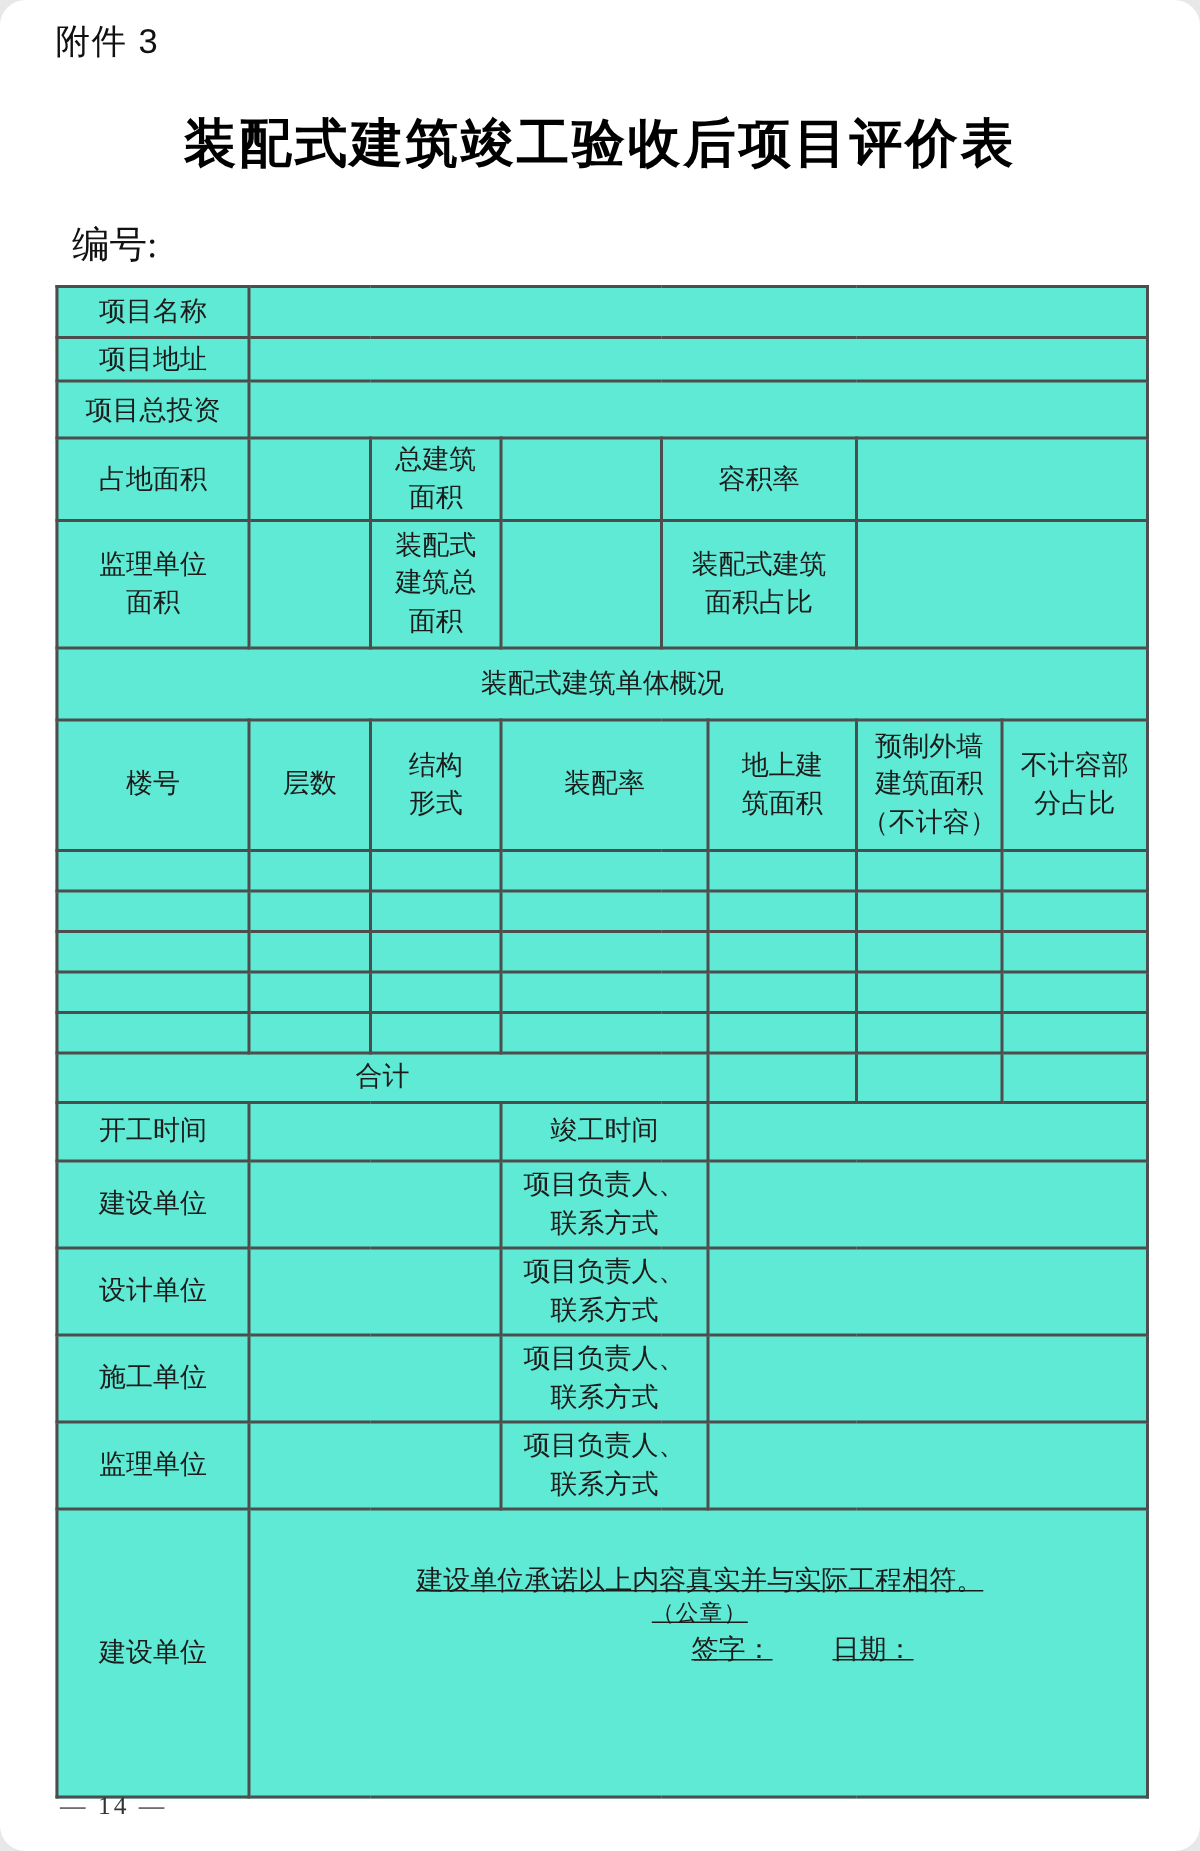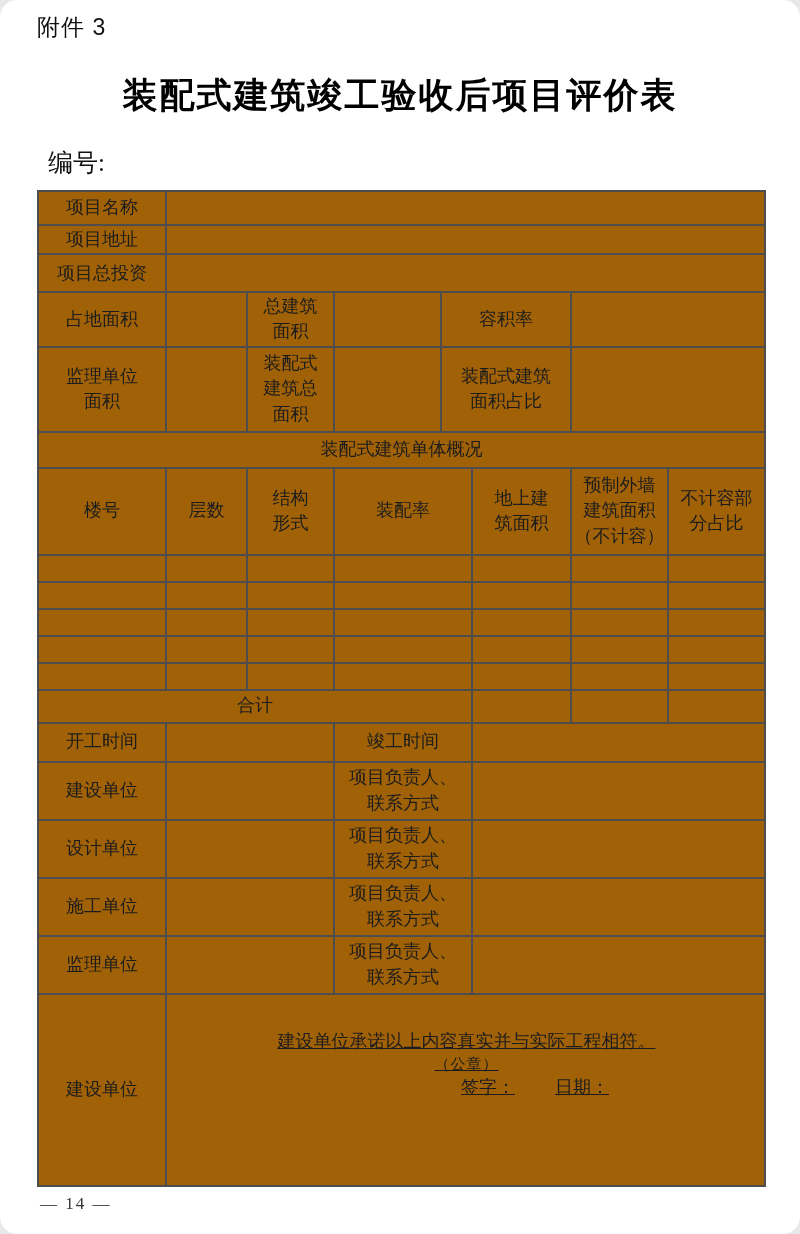--- a/index.html
+++ b/index.html
@@ -24,21 +24,21 @@
     font-weight:700;font-size:35px;letter-spacing:2px;color:#000;
   }
   .serial{
     position:absolute;left:38px;top:146px;
     font-size:25px;color:#111;margin-left:10px;
   }
   table.form{
     position:absolute;left:37px;top:190px;
     width:727px;
     border-collapse:collapse;table-layout:fixed;
-    background:#a16207;
+    background:#5eead4;
   }
   table.form td{
     border:2px solid #4d4d4d;
     text-align:center;vertical-align:middle;
     font-size:18px;line-height:1.4;
     white-space:pre-line;
     padding:1px 2px;
     color:#1c1c1c;
     overflow:hidden;
   }
@@ -112,21 +112,21 @@
       <td></td>
       <td>装配式
 建筑总
 面积</td>
       <td></td>
       <td colspan="2">装配式建筑
 面积占比</td>
       <td colspan="2"></td>
     </tr>
 
-    <tr style="height:36px">
+    <tr style="height:48px">
       <td colspan="8">装配式建筑单体概况</td>
     </tr>
 
     <tr style="height:87px">
       <td>楼号</td>
       <td>层数</td>
       <td>结构
 形式</td>
       <td colspan="2">装配率</td>
       <td>地上建

